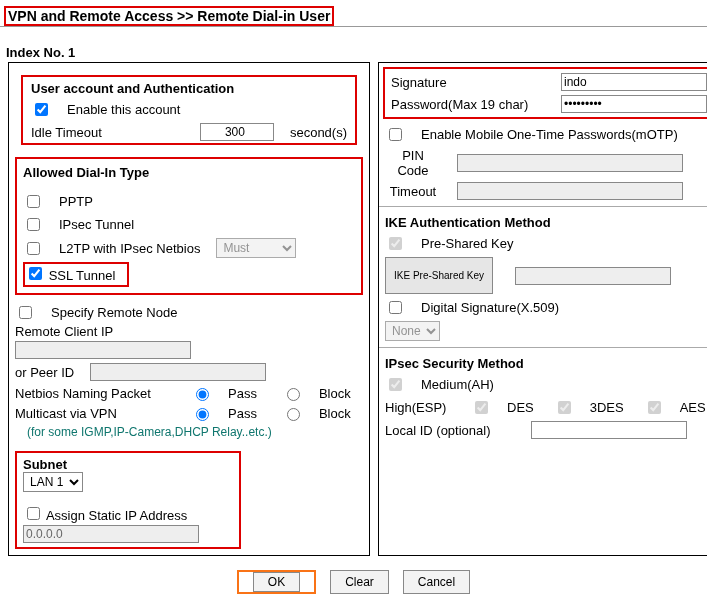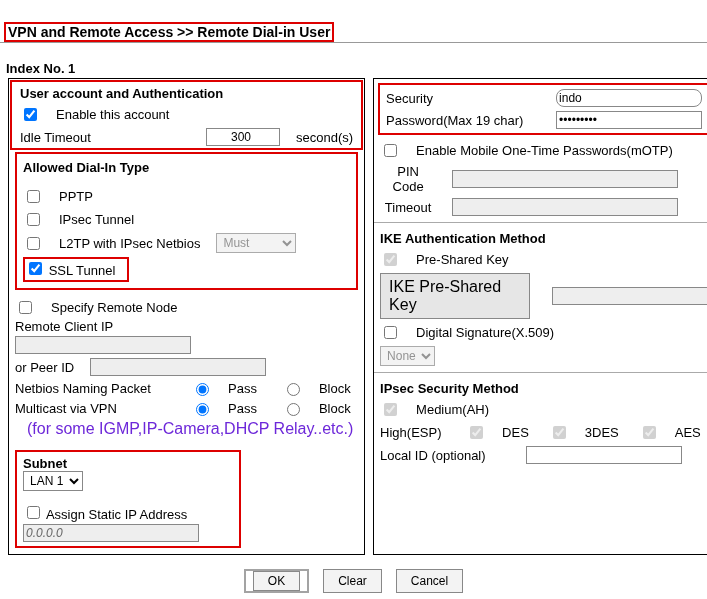--- a/index.html
+++ b/index.html
@@ -1,57 +1,57 @@
 <!DOCTYPE html>
 <html><head>
 <meta charset="utf-8">
 <style>
 html,body{margin:0;padding:0;font-family:Arial,Helvetica,sans-serif;font-size:13px;color:#000;background:#fff}
 body{width:707px}
-.page-title{font-weight:bold;font-size:14px;padding:6px 4px;border-bottom:1px solid #000;display:inline-block;margin:20px 2px 0 2px}
+.page-title{font-weight:bold;font-size:14px;padding:6px 4px;border-bottom:1px solid #000;display:inline-block;margin:4px 2px 0 2px}
 .hl{border:2px solid #d00;padding:0 2px}
 hr.under-title{border:none;border-top:1px solid #999;margin:0 0 16px 0}
 .index-label{font-weight:bold;padding:2px 6px}
 .columns{display:flex;gap:8px;padding:0 8px}
 .col{border:1px solid #000}
 .col-left{width:360px}
 .col-right{flex:1}
 .section-heading{font-weight:bold;padding:4px 6px 2px 6px}
 .row{display:flex;align-items:center;padding:2px 6px;gap:16px}
 .row label{white-space:nowrap}
 input[type=text],input[type=password],select{font-size:12px;padding:1px 2px;border:1px solid #888;background:#fff}
 input[disabled],select[disabled]{background:#eee;color:#666}
 button{font-size:12px;padding:2px 14px;background:#f3f3f3;border:1px solid #888;cursor:pointer}
 hr.sep{border:none;border-top:1px solid #aaa;margin:4px 0}
-.hint{color:#6d28d9;padding:2px 10px 6px 18px;font-size:16px}
+.hint{color:#0f766e;padding:2px 10px 6px 18px;font-size:12px}
 .subnet-box{border:2px solid #d00;margin:6px;padding:4px 6px;width:210px}
 .btnbar{display:flex;gap:14px;justify-content:center;padding:14px 0}
-.btn-ok{border:2px solid #a3a3a3;padding:0 7px;display:inline-block}
+.btn-ok{border:2px solid #f97316;padding:0 14px;display:inline-block}
 .cred-box{border:2px solid #d00;margin:4px;padding:2px 0}
 .cred-row{display:flex;align-items:center;padding:2px 6px}
 .cred-row .lbl{width:170px}
 .small-lbl{width:56px;text-align:center;display:inline-block}
 .ssl-box{border:2px solid #d00;display:inline-block;padding:0 12px 2px 0}
 .allowed-box{border:2px solid #d00;margin:2px 6px 6px 6px;padding:2px 0 4px 0}
-.ike-btn{background:#e6e6e6;border:1px solid #888;padding:4px 8px;font-size:16px}
+.ike-btn{background:#e6e6e6;border:1px solid #888;padding:12px 8px;font-size:10px}
 </style>
 </head>
 <body>
 
 <div style="padding:2px 2px 0 2px">
   <span class="page-title hl">VPN and Remote Access &gt;&gt; Remote Dial-in User</span>
 </div>
 <hr class="under-title">
 
 <div class="index-label">Index No. 1</div>
 
 <div class="columns">
 
   <div class="col col-left">
-    <div class="hl" style="margin:1px">
+    <div class="hl" style="margin:12px">
       <div class="section-heading">User account and Authentication</div>
       <div class="row">
         <input type="checkbox" checked="" style="">
         <label>Enable this account</label>
       </div>
       <div class="row">
         <label style="width:170px">Idle Timeout</label>
         <input type="text" style="width: 46px; padding-left: 24px;" value="300">
         <span>second(s)</span>
       </div>
@@ -109,29 +109,29 @@
     </div>
     <div class="hint">(for some IGMP,IP-Camera,DHCP Relay..etc.)</div>
 
     <div class="subnet-box">
       <div style="font-weight:bold">Subnet</div>
       <select><option>LAN 1</option></select>
       <div style="margin-top:12px">
         <input type="checkbox" style="">
         <label>Assign Static IP Address</label>
       </div>
-      <input type="text" disabled="" style="width: 170px; margin-top: 2px; font-style: italic;" value="0.0.0.0">
+      <input type="text" disabled="" style="width: 170px; margin-top: 2px;" value="0.0.0.0">
     </div>
   </div>
 
   <div class="col col-right">
     <div class="cred-box">
       <div class="cred-row">
-        <span class="lbl">Security</span>
-        <input type="text" style="width: 140px; border-radius: 8px;" value="indo">
+        <span class="lbl">Signature</span>
+        <input type="text" style="width: 140px;" value="indo">
       </div>
       <div class="cred-row">
         <span class="lbl">Password(Max 19 char)</span>
         <input type="password" style="width: 140px;" value="xxxxxxxxx">
       </div>
     </div>
     <div class="row">
         <input type="checkbox" style="">
         <label>Enable Mobile One-Time Passwords(mOTP)</label>
       </div>

